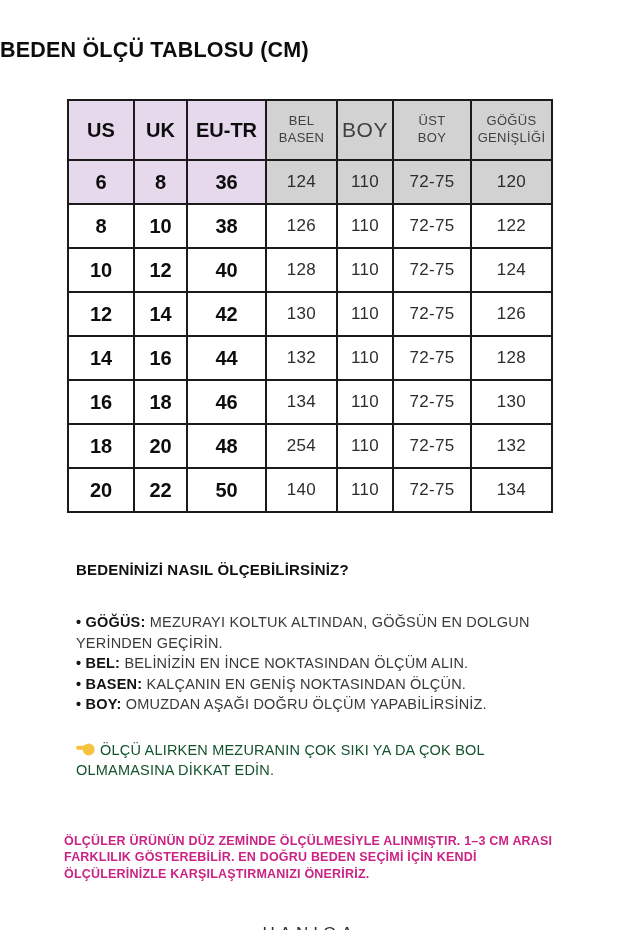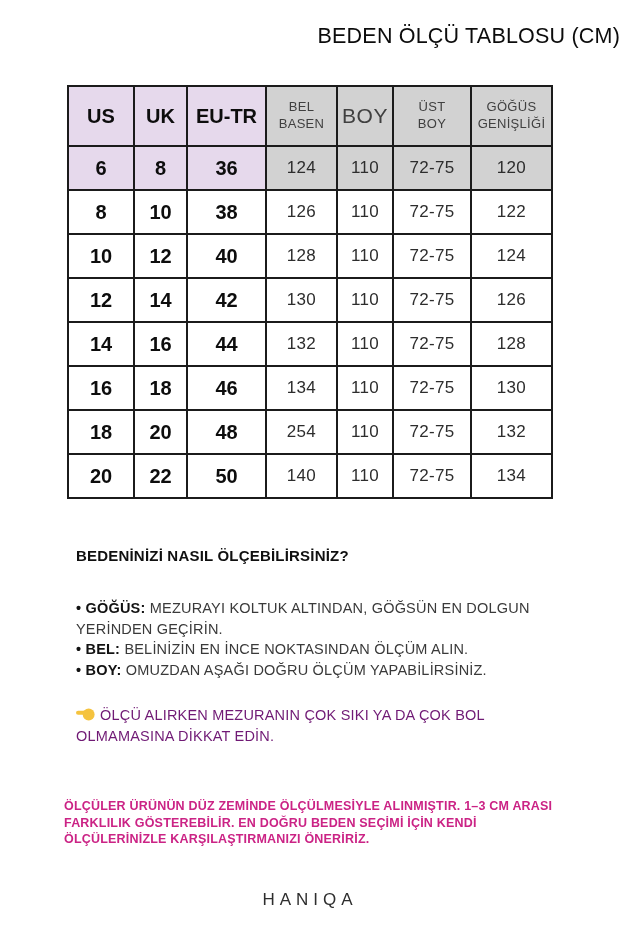--- a/index.html
+++ b/index.html
@@ -14,23 +14,23 @@
   body{
     width:620px;height:930px;
     background:#ffffff;
     font-family:"Liberation Sans", sans-serif;
     color:#222;
     overflow:hidden;
   }
   .page{width:620px;height:930px;position:relative;}
 
   h1.page-title{
-    margin:0;padding-top:24px;
-    text-align:right;
-    font-size:21.5px;font-weight:400;letter-spacing:.2px;
+    margin:0;padding-top:38px;
+    text-align:left;
+    font-size:21.5px;font-weight:700;letter-spacing:.2px;
     color:#0c0c0c;
   }
 
   table.size-table{
     border-collapse:collapse;
     table-layout:fixed;
     width:484px;
     margin:36px auto 0;
   }
   .size-table th,.size-table td{
@@ -62,21 +62,21 @@
   }
   .bullets{margin-top:34px;}
   p.bullet{
     margin:0;font-size:14.5px;line-height:20.5px;
     color:#3a3a3a;letter-spacing:.2px;
   }
   p.bullet strong{color:#121212;font-weight:800;}
 
   p.tip{
     margin:25px 0 0 0;width:472px;
-    font-size:14.5px;line-height:20.5px;color:#701a75;letter-spacing:.2px;
+    font-size:14.5px;line-height:20.5px;color:#14532d;letter-spacing:.2px;
   }
   .hand-icon{display:inline-block;vertical-align:-1px;margin-right:5px;}
 
   p.disclaimer{
     margin:52px auto 0;width:492px;
     text-align:left;
     font-size:12.5px;font-weight:800;line-height:16.5px;
     letter-spacing:.2px;
     color:var(--disclaimer-color);
   }
@@ -192,20 +192,21 @@
           <td class="measure-col">134</td>
         </tr>
       </tbody>
   </table>
 
   <section class="how-to">
     <h2>BEDENİNİZİ NASIL ÖLÇEBİLİRSİNİZ?</h2>
     <div class="bullets">
       <p class="bullet"><strong>• GÖĞÜS:</strong> <span>MEZURAYI KOLTUK ALTINDAN, GÖĞSÜN EN DOLGUN YERİNDEN GEÇİRİN.</span></p>
       <p class="bullet"><strong>• BEL:</strong> <span>BELİNİZİN EN İNCE NOKTASINDAN ÖLÇÜM ALIN.</span></p>
+      <p class="bullet"><strong>• BASEN:</strong> <span>KALÇANIN EN GENİŞ NOKTASINDAN ÖLÇÜN.</span></p>
       <p class="bullet"><strong>• BOY:</strong> <span>OMUZDAN AŞAĞI DOĞRU ÖLÇÜM YAPABİLİRSİNİZ.</span></p>
     </div>
     <p class="tip"><svg class="hand-icon" width="19" height="13" viewBox="0 0 24 16" aria-hidden="true">
           <ellipse cx="16" cy="8" rx="7.5" ry="7.5" fill="#f5c33e"></ellipse>
           <rect x="0" y="3.2" width="15" height="5.2" rx="2.6" fill="#f5c33e"></rect>
         </svg><span>ÖLÇÜ ALIRKEN MEZURANIN ÇOK SIKI YA DA ÇOK BOL OLMAMASINA DİKKAT EDİN.</span></p>
   </section>
 
   <p class="disclaimer">ÖLÇÜLER ÜRÜNÜN DÜZ ZEMİNDE ÖLÇÜLMESİYLE ALINMIŞTIR. 1–3 CM ARASI FARKLILIK GÖSTEREBİLİR. EN DOĞRU BEDEN SEÇİMİ İÇİN KENDİ ÖLÇÜLERİNİZLE KARŞILAŞTIRMANIZI ÖNERİRİZ.</p>
 

